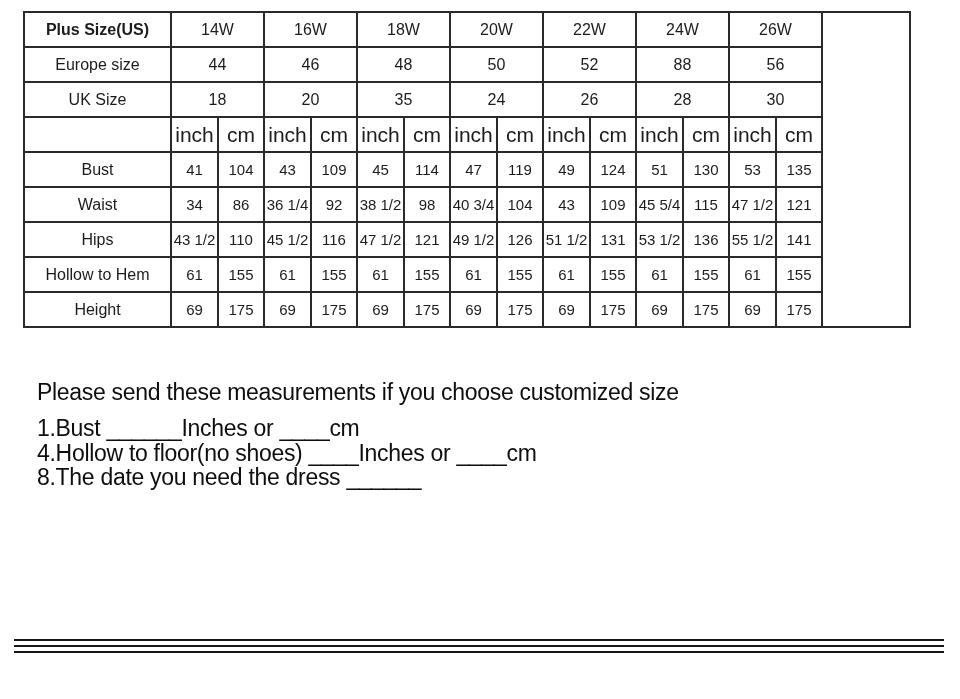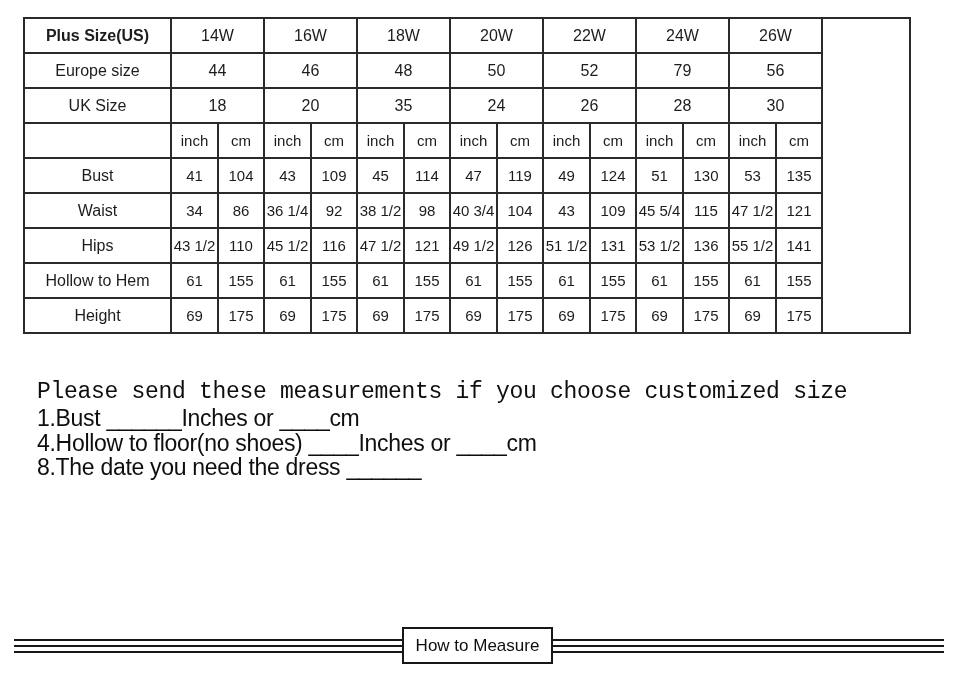--- a/index.html
+++ b/index.html
@@ -8,45 +8,45 @@
     width: 960px; height: 699px;
     background: #ffffff;
     font-family: "Liberation Sans", sans-serif;
     color: #161616;
     position: relative;
     overflow: hidden;
   }
 
   
   .size-table {
-    position: absolute; left: 23px; top: 17px;
+    position: absolute; left: 23px; top: 11px;
     border-collapse: collapse; table-layout: fixed;
   }
   .size-table td {
     border: 2px solid #2a2a2a;
     text-align: center; vertical-align: middle;
     height: 35px; padding: 0 1px;
     font-size: 16px; white-space: nowrap;
     color: #1c1c1c;
   }
   .size-table td.label-cell { font-size: 16px; }
   .size-table td.bold { font-weight: bold; }
-  .size-table td.unit { font-size: 15px; }
+  .size-table td.unit { font-size: 21px; }
   .size-table td.val  { font-size: 15px; }
   .size-table td.empty-col { background: #ffffff; }
 
   
   .note {
     position: absolute; left: 37px; top: 380px;
     font-size: 23px; line-height: 24.3px;
     letter-spacing: -0.3px;
     color: #0e0e0e;
     white-space: nowrap;
   }
-  .note-title { margin-bottom: 2px; font-family: Liberation Mono, monospace; }
+  .note-title { margin-bottom: 12px; }
 
   
   .divider { position: absolute; left: 0; top: 626px; width: 960px; height: 42px; }
   .dline { position: absolute; left: 14px; width: 930px; height: 2px; background: #171717; }
   .dline.l1 { top: 13px; }
   .dline.l2 { top: 19px; }
   .dline.l3 { top: 25px; }
   .divider-box {
     position: absolute; left: 402px; top: 1px;
     width: 151px; height: 37px;
@@ -89,21 +89,21 @@
         <td class="hdr" colspan="2">26W</td>
         <td class="empty-col" rowspan="9"></td>
       </tr>
       <tr>
         <td class="label-cell">Europe size</td>
         <td class="hdr" colspan="2">44</td>
         <td class="hdr" colspan="2">46</td>
         <td class="hdr" colspan="2">48</td>
         <td class="hdr" colspan="2">50</td>
         <td class="hdr" colspan="2">52</td>
-        <td class="hdr" colspan="2">79</td>
+        <td class="hdr" colspan="2">88</td>
         <td class="hdr" colspan="2">56</td>
       </tr>
       <tr>
         <td class="label-cell">UK Size</td>
         <td class="hdr" colspan="2">18</td>
         <td class="hdr" colspan="2">20</td>
         <td class="hdr" colspan="2">35</td>
         <td class="hdr" colspan="2">24</td>
         <td class="hdr" colspan="2">26</td>
         <td class="hdr" colspan="2">28</td>
@@ -220,16 +220,13 @@
       <div class="note-line">1.Bust ______Inches or ____cm</div>
       <div class="note-line">4.Hollow to floor(no shoes) ____Inches or ____cm</div>
       <div class="note-line">8.The date you need the dress  ______</div>
     </div>
 </div>
 
 <div class="divider">
   <div class="dline l1"></div>
   <div class="dline l2"></div>
   <div class="dline l3"></div>
-  <div class="divider-box">
-    <span>How to Measure</span>
-  </div>
 </div>
 
 </body></html>

